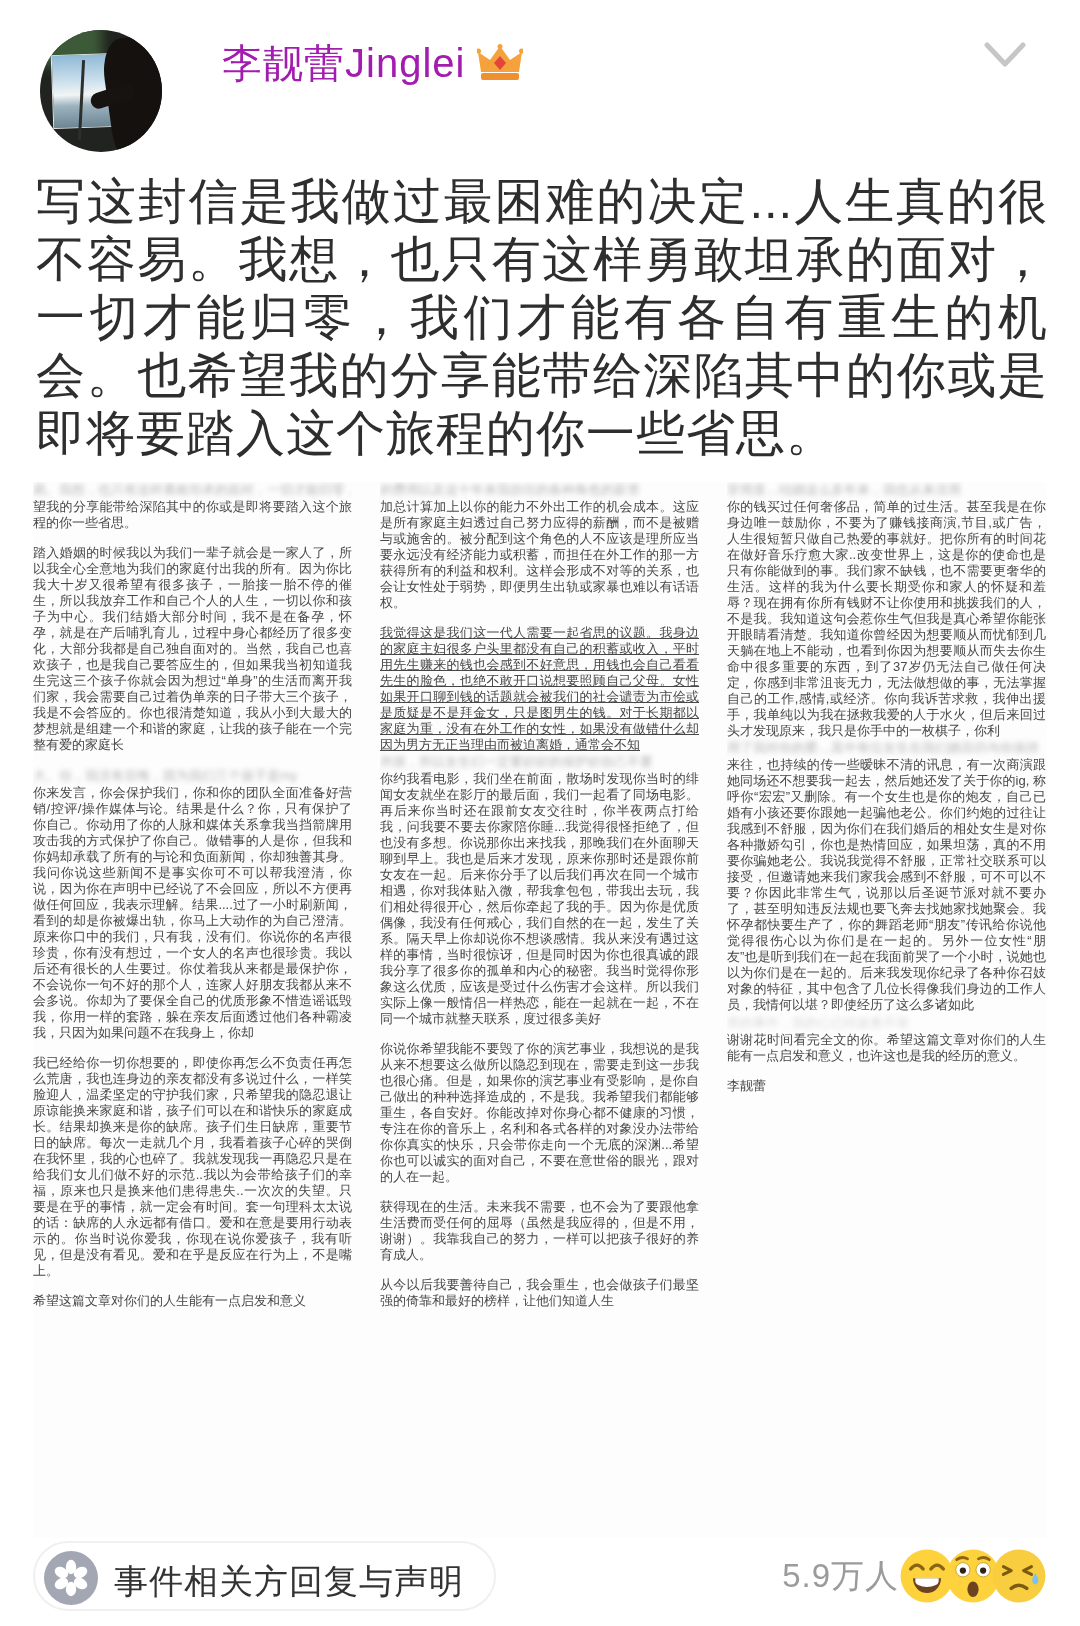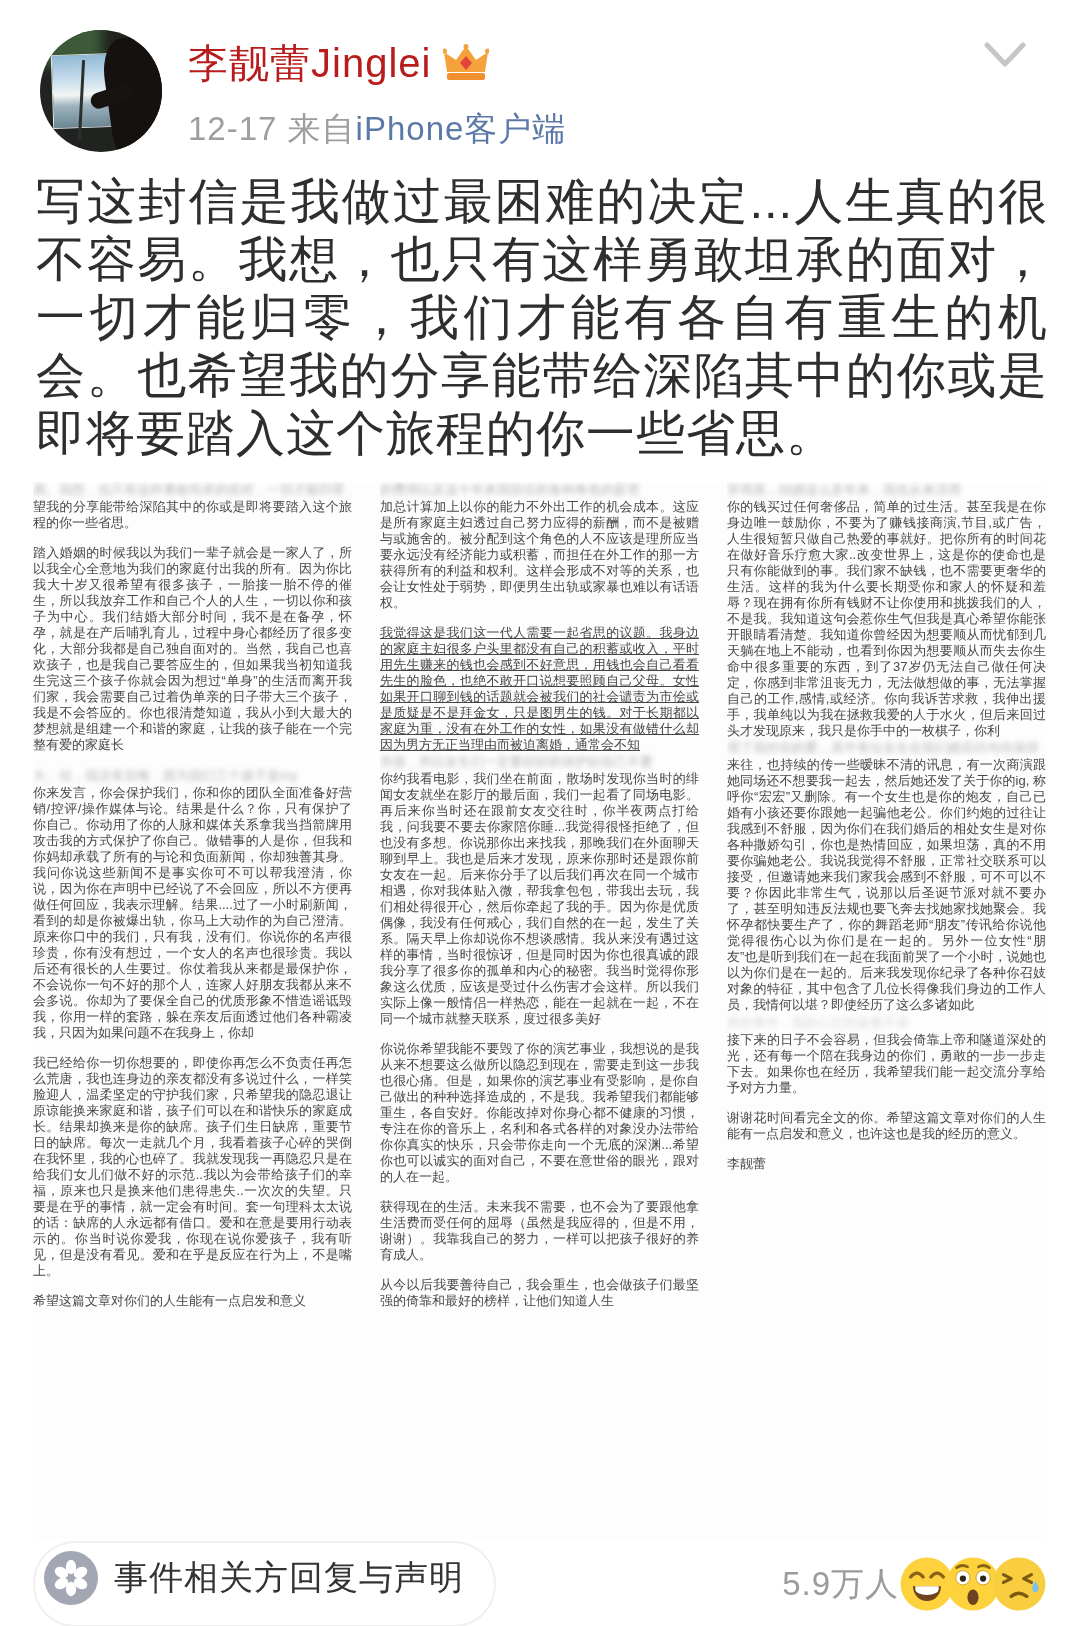--- a/index.html
+++ b/index.html
@@ -20,21 +20,21 @@
     position:absolute; left:12px; top:24px; width:64px; height:74px;
     background:linear-gradient(180deg,#8fb9d6 0%,#cfe2ee 38%,#f2f5f4 55%,#9db4c0 70%,#6c8693 100%);
     transform:rotate(-2deg); border:1px solid #e8ecee;
   }
   .avatar .easel { position:absolute; left:40px; top:30px; width:3px; height:80px; background:#2c2f2c; transform:rotate(3deg); }
   .avatar .person { position:absolute; right:-16px; top:6px; width:70px; height:130px; background:#14110e; transform:rotate(-8deg); border-radius:30% 0 0 30%; }
   .avatar .arm { position:absolute; right:26px; top:58px; width:46px; height:16px; background:#171310; transform:rotate(-18deg); border-radius:8px; }
 
   .hinfo { margin-left:26px; padding-top:6px; }
   .name-row { display:flex; align-items:center; gap:12px; }
-  .name { font-size:40px; font-weight:500; color:#b91c1c; letter-spacing:1px; }
+  .name { font-size:40px; font-weight:500; color:#a21caf; letter-spacing:1px;margin-left:34px; }
   .crown { width:46px; height:40px; }
   .meta { margin-top:16px; font-size:33px; color:#9e9e9e; letter-spacing:1px; }
   .meta .link { color:#5b79a6; }
 
   .chevron { position:absolute; top:40px; right:52px; width:46px; height:30px; cursor:pointer; }
 
   
   #intro {
     position:absolute; top:172px; left:36px; width:1012px;
     font-size:49px; line-height:58px; color:#2e2e2e; text-align:justify; letter-spacing:1px;
@@ -54,23 +54,23 @@
   .sig { margin-top:6px; }
   .blurline {
     display:block; filter:blur(2.4px); opacity:.45; white-space:nowrap; overflow:hidden;
     height:15px; margin-bottom:2px; color:#5a5a5a;
   }
   .blurline.faint { opacity:.22; }
 
   
   #footer { position:absolute; top:1541px; left:33px; width:1014px; display:flex; align-items:center; }
   .pill {
-    display:inline-flex; align-items:center; gap:16px;
+    display:inline-flex; align-items:flex-end; gap:16px;
     border:2px solid #f0f0f0; border-radius:42px; background:#fff;
-    padding:8px 30px 20px 9px; cursor:pointer;
+    padding:8px 30px 4px 9px; cursor:pointer;
   }
   .pill-icon { width:54px; height:54px; flex-shrink:0; }
   .pill-label { font-size:34px; color:#333; letter-spacing:1px; }
   .fright { margin-left:auto; display:flex; align-items:center; }
   .count { font-size:33px; color:#9b9b9b; letter-spacing:1px; }
   .emoji { width:56px; height:56px; }
   .emoji + .emoji { margin-left:-10px; }
 </style>
 </head>
 <body>
@@ -88,21 +88,20 @@
       <span class="name">李靓蕾Jinglei</span>
       <svg class="crown" viewBox="0 0 46 40">
         <path d="M4 28 L1 8 L13 16 L23 2 L33 16 L45 8 L42 28 Z" fill="#f6a23c"></path>
         <rect x="4" y="29" width="38" height="7" rx="2" fill="#ef8f2e"></rect>
         <polygon points="23,12 29,19 23,26 17,19" fill="#e2453b"></polygon>
         <circle cx="1.5" cy="7" r="2.5" fill="#f6a23c"></circle>
         <circle cx="44.5" cy="7" r="2.5" fill="#f6a23c"></circle>
         <circle cx="23" cy="2.5" r="2.5" fill="#f6a23c"></circle>
       </svg>
     </div>
-    <div class="meta"><span>12-17 来自</span><span class="link">iPhone客户端</span></div>
   </div>
 </div>
 
 <svg class="chevron" viewBox="0 0 46 30">
   <polyline points="5,5 23,24 41,5" fill="none" stroke="#c6c6c6" stroke-width="5" stroke-linecap="round" stroke-linejoin="round"></polyline>
 </svg>
 
 <div id="intro">写这封信是我做过最困难的决定...人生真的很不容易。我想，也只有这样勇敢坦承的面对，一切才能归零，我们才能有各自有重生的机会。也希望我的分享能带给深陷其中的你或是即将要踏入这个旅程的你一些省思。</div>
 
 <div id="letter">
@@ -124,21 +123,20 @@
     <p>你说你希望我能不要毁了你的演艺事业，我想说的是我从来不想要这么做所以隐忍到现在，需要走到这一步我也很心痛。但是，如果你的演艺事业有受影响，是你自己做出的种种选择造成的，不是我。我希望我们都能够重生，各自安好。你能改掉对你身心都不健康的习惯，专注在你的音乐上，名利和各式各样的对象没办法带给你你真实的快乐，只会带你走向一个无底的深渊...希望你也可以诚实的面对自己，不要在意世俗的眼光，跟对的人在一起。</p>
     <p>获得现在的生活。未来我不需要，也不会为了要跟他拿生活费而受任何的屈辱（虽然是我应得的，但是不用，谢谢）。我靠我自己的努力，一样可以把孩子很好的养育成人。</p>
     <p>从今以后我要善待自己，我会重生，也会做孩子们最坚强的倚靠和最好的榜样，让他们知道人生</p>
   </div>
   <div class="lcol">
     <span class="blurline">穿用度…结婚这么多年来，我也从来没用</span>
     <p style="margin-bottom:1px;">你的钱买过任何奢侈品，简单的过生活。甚至我是在你身边唯一鼓励你，不要为了赚钱接商演,节目,或广告，人生很短暂只做自己热爱的事就好。把你所有的时间花在做好音乐疗愈大家..改变世界上，这是你的使命也是只有你能做到的事。我们家不缺钱，也不需要更奢华的生活。这样的我为什么要长期受你和家人的怀疑和羞辱？现在拥有你所有钱财不让你使用和挑拨我们的人，不是我。我知道这句会惹你生气但我是真心希望你能张开眼睛看清楚。我知道你曾经因为想要顺从而忧郁到几天躺在地上不能动，也看到你因为想要顺从而失去你生命中很多重要的东西，到了37岁仍无法自己做任何决定，你感到非常沮丧无力，无法做想做的事，无法掌握自己的工作,感情,或经济。你向我诉苦求救，我伸出援手，我单纯以为我在拯救我爱的人于水火，但后来回过头才发现原来，我只是你手中的一枚棋子，你利</p>
     <span class="blurline">用了我对你的爱…其中有位女生在我们婚后仍与你保持</span>
     <p style="margin-bottom:2px;">来往，也持续的传一些暧昧不清的讯息，有一次商演跟她同场还不想要我一起去，然后她还发了关于你的ig, 称呼你“宏宏”又删除。有一个女生也是你的炮友，自己已婚有小孩还要你跟她一起骗他老公。你们约炮的过往让我感到不舒服，因为你们在我们婚后的相处女生是对你各种撒娇勾引，你也是热情回应，如果坦荡，真的不用要你骗她老公。我说我觉得不舒服，正常社交联系可以接受，但邀请她来我们家我会感到不舒服，可不可以不要？你因此非常生气，说那以后圣诞节派对就不要办了，甚至明知违反法规也要飞奔去找她家找她聚会。我怀孕都快要生产了，你的舞蹈老师“朋友”传讯给你说他觉得很伤心以为你们是在一起的。另外一位女性“朋友”也是听到我们在一起在我面前哭了一个小时，说她也以为你们是在一起的。后来我发现你纪录了各种你召妓对象的特征，其中包含了几位长得像我们身边的工作人员，我情何以堪？即使经历了这么多诸如此</p>
     <span class="blurline faint">类的事件，我的心已经疲惫不堪</span>
-    <p>接下来的日子不会容易，但我会倚靠上帝和隧道深处的光，还有每一个陪在我身边的你们，勇敢的一步一步走下去。如果你也在经历，我希望我们能一起交流分享给予对方力量。</p>
     <p>谢谢花时间看完全文的你。希望这篇文章对你们的人生能有一点启发和意义，也许这也是我的经历的意义。</p>
     <p class="sig">李靓蕾</p>
   </div>
 </div>
 
 <div id="footer">
   <div class="pill">
     <svg class="pill-icon" viewBox="0 0 54 54">
       <circle cx="27" cy="27" r="27" fill="#a2a7b3"></circle>
       <g fill="#ffffff">

